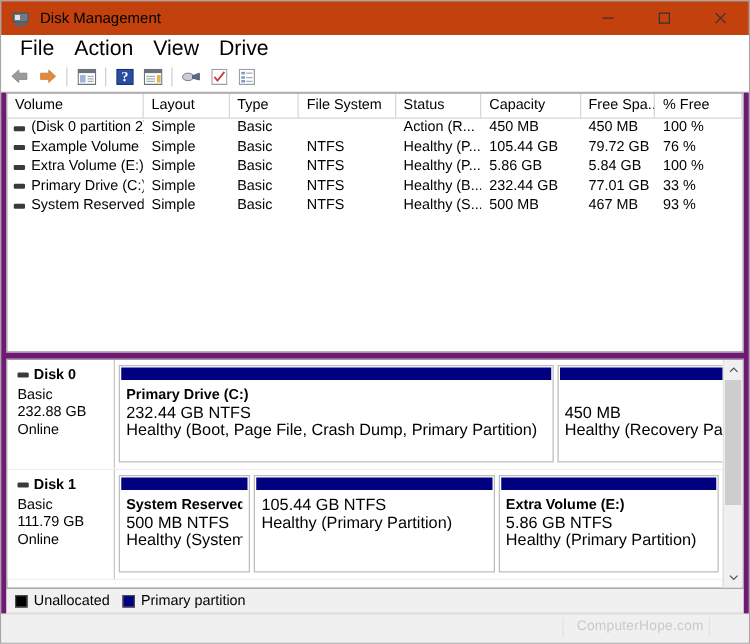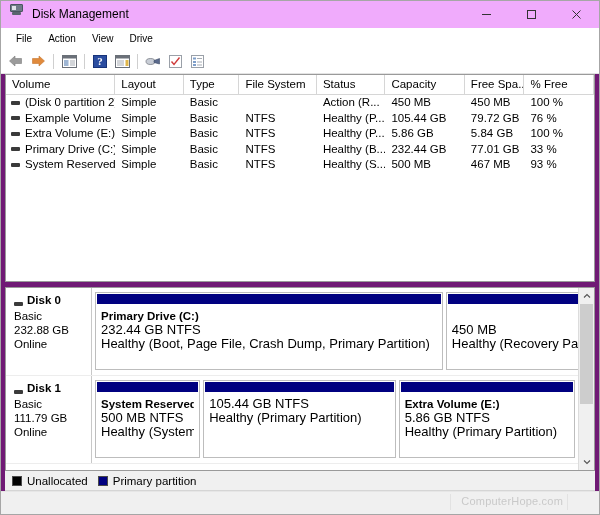--- a/index.html
+++ b/index.html
@@ -21,23 +21,23 @@
     background: #f0f0f0;
     border: 1px solid #a6a6a6;
     box-sizing: border-box;
     display: flex;
     flex-direction: column;
   }
 
   
   .titlebar {
     height: 27px;
-    background: #f0abfc;
-    display: flex;
-    align-items: flex-start;
+    background: #c2410c;
+    display: flex;
+    align-items: center;
     flex: 0 0 auto;
     position: relative;
   }
   .title-icon {
     width: 16px; height: 16px;
     margin-left: 8px; margin-right: 7px;
     position: relative;
     flex: 0 0 auto;
   }
   .title-icon .mon {
@@ -83,21 +83,21 @@
   
   .menubar {
     height: 21px;
     background: #ffffff;
     display: flex;
     align-items: center;
     padding-left: 7px;
     flex: 0 0 auto;
   }
   .menu-item {
-    font-size: 10px;
+    font-size: 17px;
     padding: 2px 8px;
     color: #000000;
     line-height: 15px;
   }
 
   
   .toolbar {
     height: 24px;
     background: #ffffff;
     border-bottom: 1px solid #e3e3e3;
@@ -207,21 +207,21 @@
   .disk-info {
     width: 86px;
     flex: 0 0 auto;
     border-right: 1px solid #c8c8c8;
     padding: 6px 0 0 8px;
     box-sizing: border-box;
     background: #ffffff;
   }
   .disk-title {
     display: flex;
-    align-items: flex-end;
+    align-items: center;
     font-weight: bold;
     font-size: 11.5px;
     margin-bottom: 3px;
   }
   .disk-title .voldot {
     background: #3a3a3a;
     margin-right: 4px;
   }
   .disk-meta {
     font-size: 11.5px;

